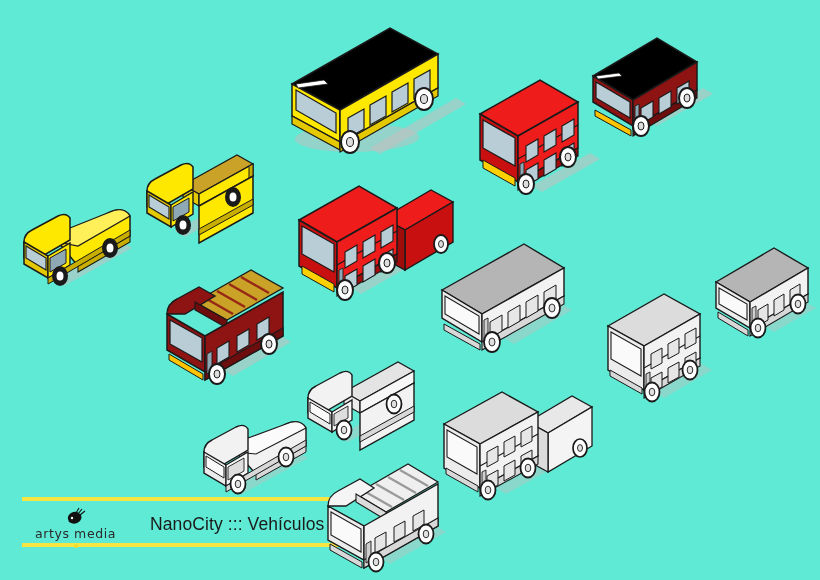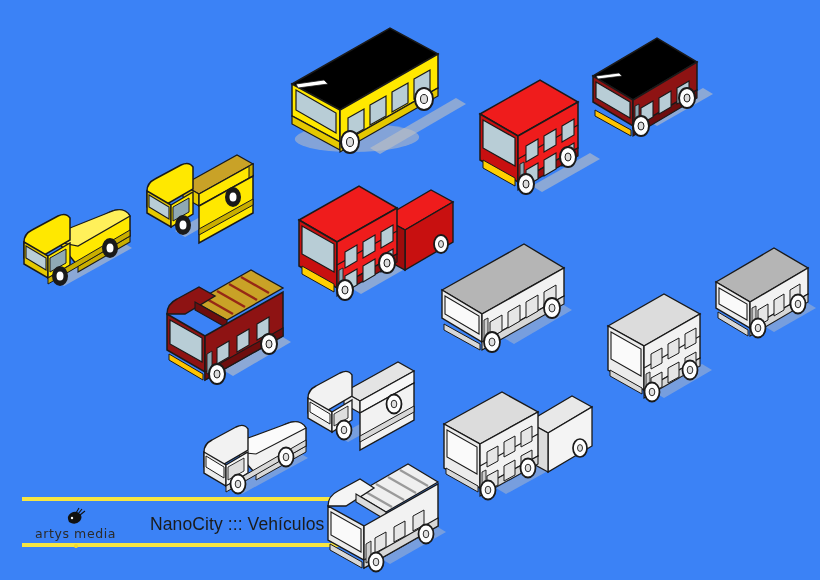--- a/index.html
+++ b/index.html
@@ -2,21 +2,21 @@
 <html><head>
 <meta charset="utf-8">
 <style>
   html,body{margin:0;padding:0;}
   body{
     width:820px;height:580px;
     background:#ffffff;
     font-family:"Liberation Sans", sans-serif;
     overflow:hidden;position:relative;
   }
-  #sheet{position:absolute;inset:0;background:#3b82f6;}
+  #sheet{position:absolute;inset:0;background:#5eead4;}
   .veh{position:absolute;}
   .veh svg{display:block;overflow:visible;}
 
   
   #footer{position:absolute;left:0;top:497px;width:820px;height:70px;}
   .rule{position:absolute;height:4px;background:#f7e642;}
   #rule-top{left:22px;top:0px;width:340px;}
   #rule-bottom{left:22px;top:46px;width:340px;}
   #logo{position:absolute;left:28px;top:10px;width:95px;text-align:center;}
   #logo-mark{height:20px;display:flex;align-items:center;justify-content:center;}

